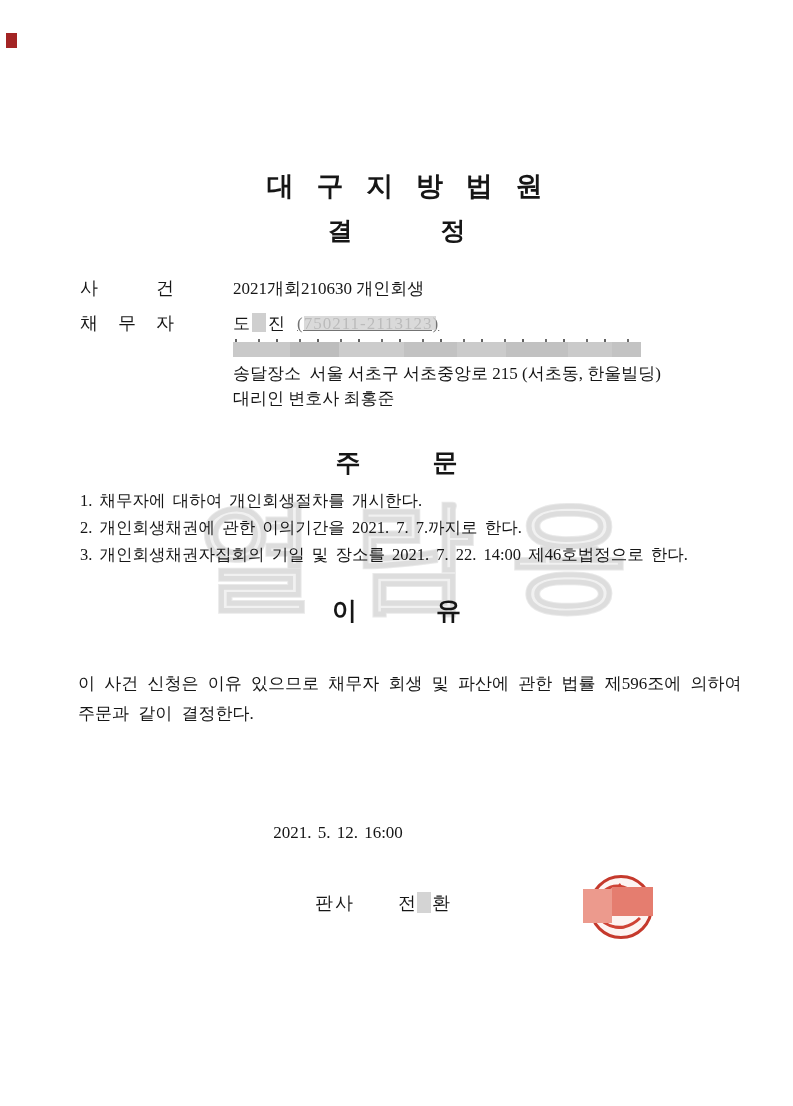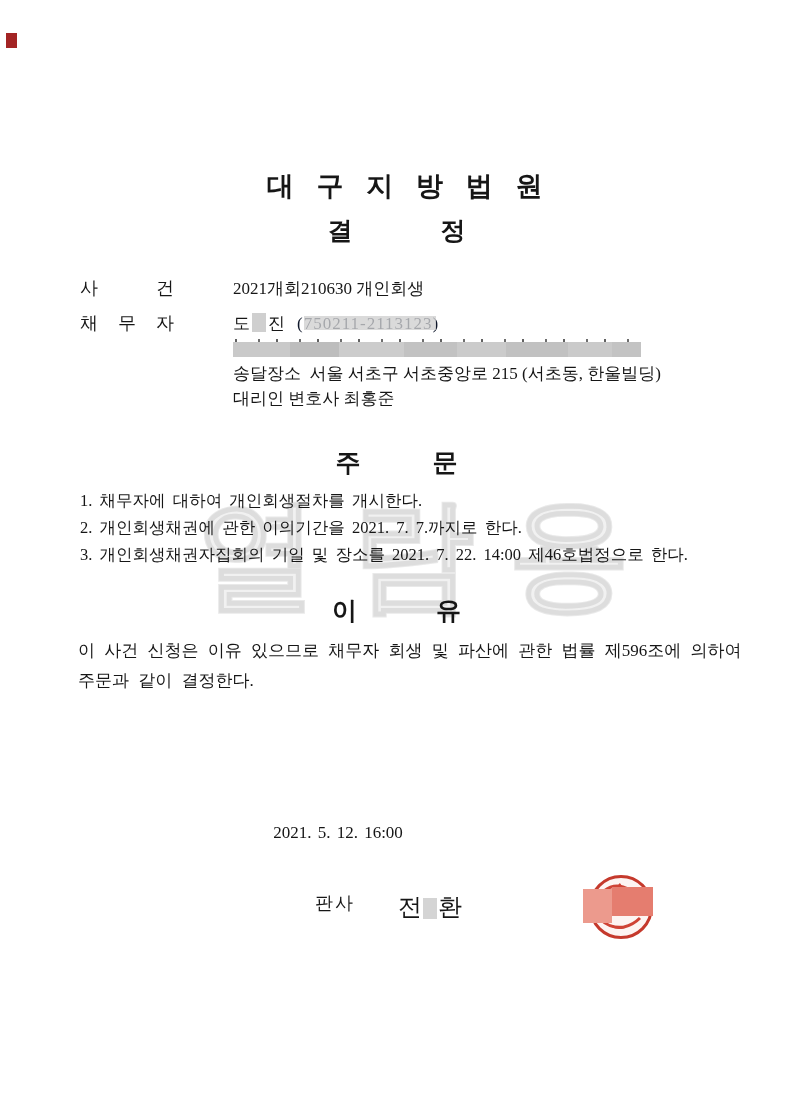--- a/index.html
+++ b/index.html
@@ -44,21 +44,21 @@
     left:80px;width:94px;display:flex;justify-content:space-between;
     font-size:18px;
   }
   .val{left:233px;font-size:17px;}
   .case-type{}
 
   .redact-box{
     display:inline-block;width:14px;height:19px;background:#cfcfcf;
     vertical-align:-3px;margin:0 2px;
   }
-  .rrn{position:relative;color:#0f172a;margin-left:12px;letter-spacing:1px;}
+  .rrn{position:relative;color:#737373;margin-left:12px;letter-spacing:1px;text-decoration:underline;}
   .rrn::after{
     content:"";position:absolute;left:7px;right:3px;top:2px;bottom:3px;
     background:rgba(208,208,208,0.78);
   }
 
   
   .blur-band{left:233px;top:339px;width:408px;height:19px;}
   .blur-band::before{
     content:"";position:absolute;left:2px;top:0;width:100%;height:5px;
     background:repeating-linear-gradient(90deg,
@@ -70,27 +70,27 @@
     content:"";position:absolute;left:0;top:3px;width:100%;height:15px;
     background:linear-gradient(90deg,
       #c9c9c9 0 14%, #bdbdbd 14% 26%, #cccccc 26% 42%,
       #c2c2c2 42% 55%, #cbcbcb 55% 67%, #c1c1c1 67% 82%,
       #cacaca 82% 93%, #c3c3c3 93% 100%);
   }
 
   .order-item{left:80px;font-size:16.5px;word-spacing:3px;white-space:nowrap;}
   .oi-1{top:490px;text-align:right;} .oi-2{top:517px;} .oi-3{top:544px;}
 
-  .reason-line{left:78px;font-size:17px;word-spacing:5px;white-space:nowrap;}
+  .reason-line{left:78px;font-size:17px;word-spacing:5px;white-space:nowrap;margin-top:33px;}
   .rl-1{top:639px;} .rl-2{top:669px;}
 
   .date-line{left:0;top:823px;width:676px;text-align:center;font-size:17px;word-spacing:2px;}
 
   .judge-label{left:315px;top:891px;font-size:18px;letter-spacing:2px;text-align:center;}
-  .judge-name{left:398px;top:891px;font-size:24px;}
+  .judge-name{left:398px;top:891px;font-size:18px;}
   .judge-redact{width:14px;height:21px;background:#d4d4d4;vertical-align:-4px;margin:0 1px;display:inline-block;}
 
   
   .seal{left:589px;top:875px;width:58px;height:58px;border:3px solid #c5392c;
         border-radius:50%;background:#fdf4f2;}
   .seal svg{position:absolute;left:0;top:0;}
   .seal-cover{z-index:2;}
   .cover-left{left:583px;top:889px;width:29px;height:34px;background:#ec9a8d;}
   .cover-right{left:612px;top:887px;width:41px;height:29px;background:#e57d6f;}
 

